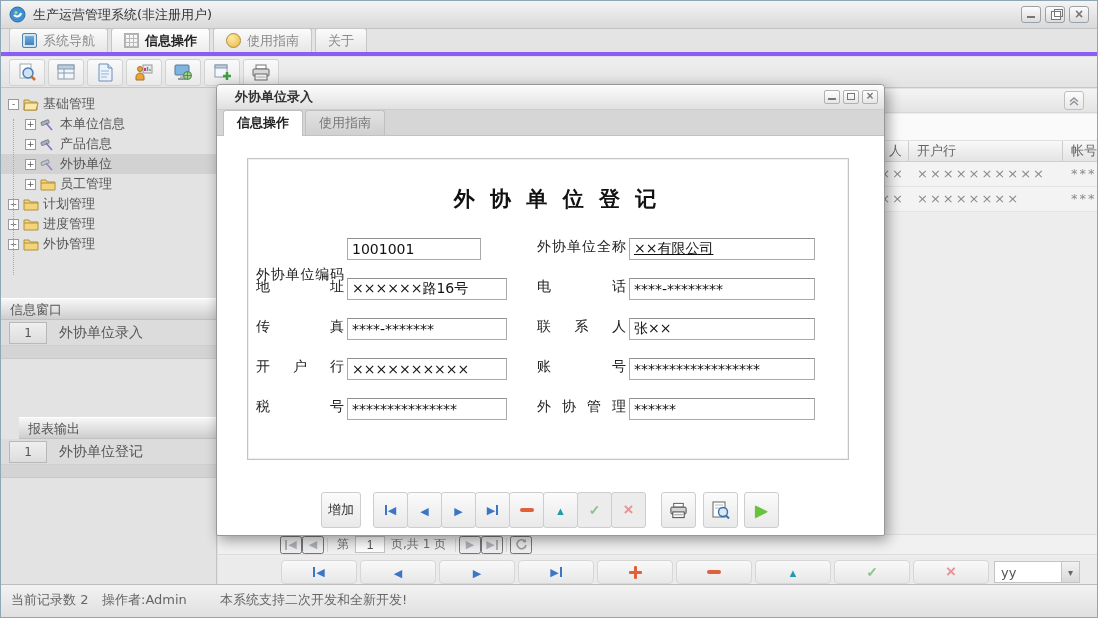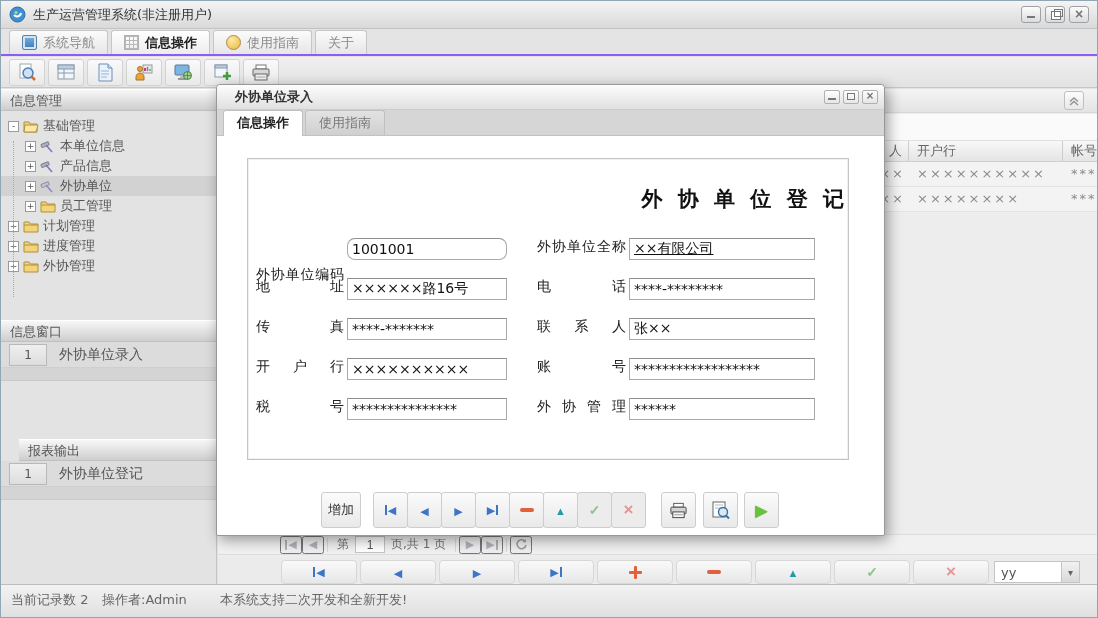--- a/index.html
+++ b/index.html
@@ -17,21 +17,21 @@
   .win-controls { margin-left:auto; display:flex; gap:4px; }
   .wbtn { width:20px; height:17px; border:1px solid #9aa2a8; border-radius:3px;
     background:linear-gradient(#fcfcfc,#dcdcdc); position:relative; cursor:default; }
   .ic-min::before { content:""; position:absolute; left:5px; right:5px; bottom:4px; height:2px; background:#777; }
   .ic-restore::before { content:""; position:absolute; left:5px; top:4px; width:8px; height:7px; border:1px solid #777; background:#fff; }
   .ic-restore::after { content:""; position:absolute; left:8px; top:2px; width:7px; height:6px; border:1px solid #777; }
   .ic-close::before { content:"×"; position:absolute; left:0; right:0; top:-1px; text-align:center; color:#777; font-size:14px; font-weight:bold; }
 
   
   .ribbon { position:absolute; left:0; top:28px; width:100%; height:27px;
-    background:#e4e4e4; border-bottom:2px solid #8b5cf6; display:flex; align-items:flex-end; padding-left:8px; gap:3px; }
+    background:#e4e4e4; border-bottom:4px solid #8b5cf6; display:flex; align-items:flex-end; padding-left:8px; gap:3px; }
   .rtab { height:24px; padding:0 12px; display:flex; align-items:center; gap:6px;
     background:linear-gradient(#fbfbfb,#e6e6e6); border:1px solid #c6c6c6; border-bottom:none;
     border-radius:3px 3px 0 0; color:#8a8a8a; cursor:default; }
   .rtab.active { color:#222; font-weight:bold; background:linear-gradient(#ffffff,#ececec); }
   .ric { width:15px; height:15px; display:inline-block; }
   .ric-nav { background:linear-gradient(#7db4e0,#3a78b4); border:1px solid #5a82a8; border-radius:2px; box-shadow:inset 0 0 0 2px #cfe4f4; }
   .ric-grid { position:relative; border:1px solid #b0b0b0; background:
       repeating-linear-gradient(90deg,#b8b8b8 0 1px,transparent 1px 4px),
       repeating-linear-gradient(0deg,#b8b8b8 0 1px,transparent 1px 4px); }
   .ric-guide { border-radius:50%; background:radial-gradient(circle at 35% 30%,#ffe9a8,#e8b93e); border:1px solid #b3893a; }
@@ -137,21 +137,21 @@
     background:linear-gradient(#fff,#e6e6e6); position:relative; cursor:default; }
   .dbtn .ic-min::before { left:3px; right:3px; bottom:3px; }
   .ic-max::before { content:""; position:absolute; left:3px; top:2px; right:3px; bottom:3px; border:1px solid #777; }
   .dbtn .ic-close::before { top:-2px; font-size:12px; }
   .dlg-tabs { height:26px; background:#d6d6d6; border-bottom:1px solid #c2c2c2; display:flex; align-items:flex-end; padding-left:6px; gap:2px; }
   .dtab { height:25px; padding:0 13px; line-height:24px; font-size:13px; color:#777;
     background:linear-gradient(#e2e2e2,#d0d0d0); border:1px solid #c0c0c0; border-bottom:none; border-radius:3px 3px 0 0; cursor:default; }
   .dtab.active { background:#fff; color:#222; font-weight:bold; height:26px; margin-bottom:-1px; }
   .form-panel { position:absolute; left:30px; top:73px; width:602px; height:302px;
     background:#fff; border:1px solid #c4c4c4; box-shadow:inset 0 0 0 1px #f0f0f0; }
-  .form-title { position:absolute; left:18px; right:0; top:26px; text-align:right;
+  .form-title { position:absolute; left:18px; right:0; top:26px; text-align:center;
     font-size:21px; font-weight:bold; color:#111; letter-spacing:4px; }
   .frow { position:absolute; height:22px; }
   .jlabel { display:inline-block; text-align:justify; text-align-last:justify;
     font-size:14px; color:#222; vertical-align:middle; }
   .finput { position:absolute; height:22px; border:1px solid #a9a9a9; border-top-color:#8f8f8f;
     background:#fff; font-size:14px; color:#111; padding:0 4px; font-family:"DejaVu Sans",sans-serif; }
   .dlg-toolbar { position:absolute; left:0; top:407px; width:100%; height:36px; }
   .xbtn { position:absolute; top:0; height:36px; border:1px solid #cdcdcd; border-radius:3px;
     background:linear-gradient(#fbfbfb,#e9e9e9); display:flex; align-items:center; justify-content:center;
     font-size:13px; color:#333; cursor:default; }
@@ -251,21 +251,20 @@
       <svg width="20" height="17" viewBox="0 0 20 17">
           <rect x="5" y="1" width="10" height="4" fill="#fff" stroke="#777"></rect>
           <rect x="2" y="5" width="16" height="7" rx="1" fill="#d8d8d8" stroke="#666"></rect>
           <rect x="4" y="10" width="12" height="6" fill="#f2f2f2" stroke="#666"></rect>
           <line x1="5.5" y1="13" x2="14.5" y2="13" stroke="#aaa"></line>
         </svg>
     </button>
   </div>
 
   <div class="sidebar">
-    <div class="side-header">信息管理</div>
 
     <div class="tree">
       <div class="dotline"></div>
       <div class="tree-row lv0">
         <span class="exp">-</span>
         <span class="tico"><svg width="16" height="13" viewBox="0 0 16 13">
               <path d="M1 2h5l1.5 2H14v8H1z" fill="#f3d478" stroke="#b09040"></path>
               <path d="M2 5h13l-2 7H1z" fill="#fae9a8" stroke="#b09040"></path>
             </svg></span>
         <span>基础管理</span>
@@ -443,21 +442,21 @@
       <div class="dtab active">信息操作</div>
       <div class="dtab">使用指南</div>
     </div>
 
     <div class="form-panel">
       <div class="form-title">外 协 单 位 登 记</div>
 
       <div class="frow" style="left:8px;top:79px;">
         <span class="jlabel" style="width:88px;margin-top:28px;">外协单位编码</span>
       </div>
-      <input class="finput" style="left: 99px; top: 79px; width: 160px; border-radius: 8px;" value="1001001">
+      <input class="finput" style="left: 99px; top: 79px; width: 134px;" value="1001001">
       <div class="frow" style="left:289px;top:79px;">
         <span class="jlabel" style="width:89px;">外协单位全称</span>
       </div>
       <input class="finput" style="left: 381px; top: 79px; width: 186px; text-decoration: underline;" value="××有限公司">
 
       <div class="frow" style="left:8px;top:119px;">
         <span class="jlabel" style="width:88px;">地址</span>
       </div>
       <input class="finput" style="left: 99px; top: 119px; width: 160px;" value="××××××路16号">
       <div class="frow" style="left:289px;top:119px;">

